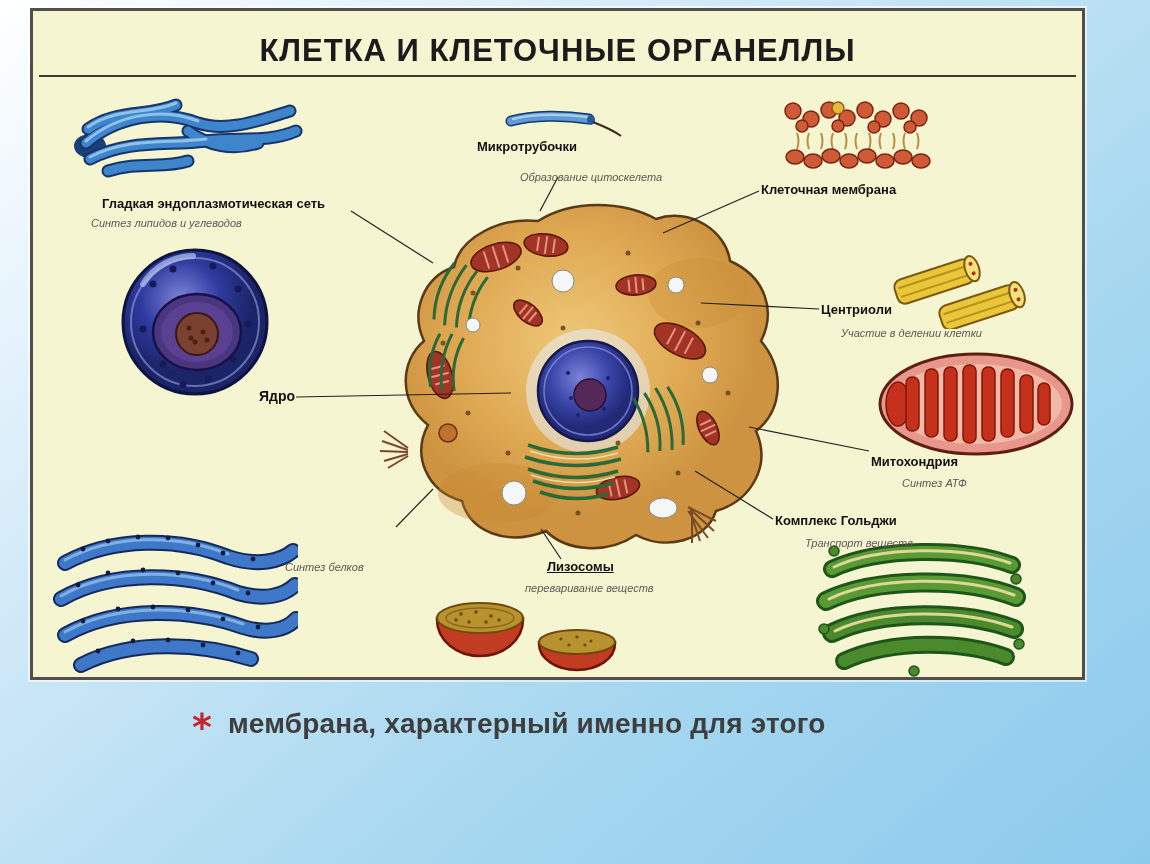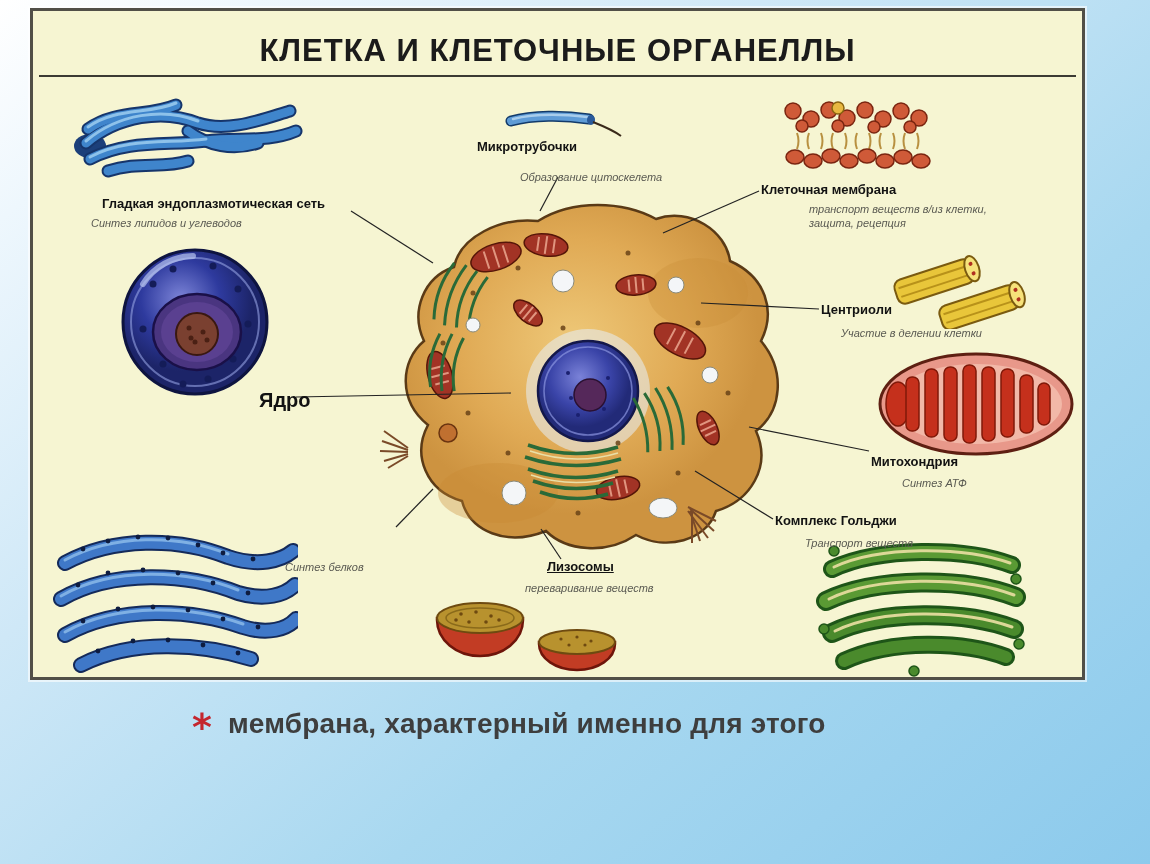--- a/index.html
+++ b/index.html
@@ -446,26 +446,25 @@
     </g>
   </svg>
 
   <div class="olabel" style="left:28px; top:185px; width:310px;padding-left:41px;">Гладкая эндоплазмотическая сеть</div>
   <div class="odesc" style="left:58px; top:205px;">Синтез липидов и углеводов</div>
 
   <div class="olabel" style="left:444px; top:128px;">Микротрубочки</div>
   <div class="odesc" style="left:487px; top:159px;">Образование цитоскелета</div>
 
   <div class="olabel" style="left:728px; top:171px;">Клеточная мембрана</div>
-  <div class="odesc" style="left:776px; top:191px; width:205px;">транспорт веществ в/из клетки, защита, рецепция</div>
 
   <div class="olabel" style="left:788px; top:291px;">Центриоли</div>
   <div class="odesc" style="left:808px; top:315px;">Участие в делении клетки</div>
 
-  <div class="olabel" style="left:226px; top:377px; font-size:20px;">Ядро</div>
+  <div class="olabel" style="left:226px; top:377px; font-size:14px;">Ядро</div>
 
   <div class="olabel" style="left:838px; top:443px;">Митохондрия</div>
   <div class="odesc" style="left:869px; top:465px;">Синтез АТФ</div>
 
   <div class="odesc" style="left:252px; top:549px;">Синтез белков</div>
 
   <div class="olabel" style="left:742px; top:502px;">Комплекс Гольджи</div>
   <div class="odesc" style="left:772px; top:525px;">Транспорт веществ</div>
 
   <div class="olabel" style="left:514px; top:548px;text-decoration:underline;">Лизосомы</div>

